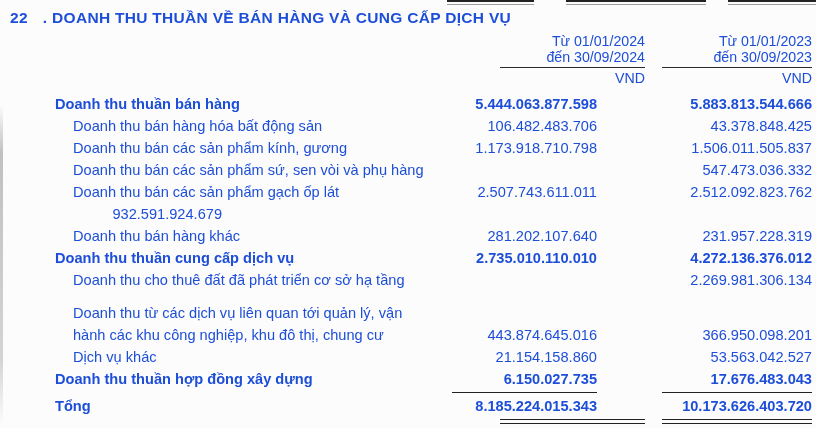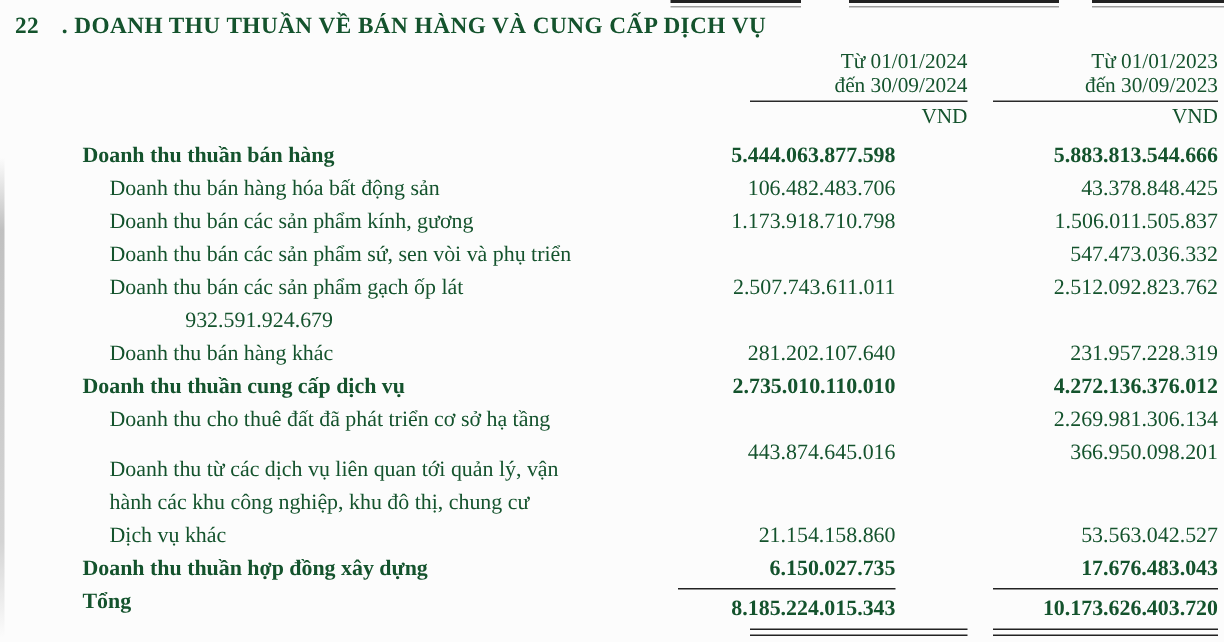--- a/index.html
+++ b/index.html
@@ -2,22 +2,22 @@
 <html><head>
 <meta charset="utf-8">
 <style>
   html, body { margin: 0; padding: 0; background: #e8e8e8; }
   .page {
     position: relative;
     width: 816px;
     height: 428px;
     background: #fcfcfc;
     overflow: hidden;
-    font-family: Liberation Serif, serif;
-    color: #14532d;
+    font-family: Liberation Sans, sans-serif;
+    color: #1d4ed8;
   }
   
   .top-artifact {
     position: absolute;
     top: 0;
     height: 2px;
     border-top: 2.4px solid #222;
     border-bottom: 1.2px solid #9d9d9d;
   }
   .ta1 { left: 447px; width: 87px; }
@@ -42,21 +42,21 @@
     font-size: 15.5px;
     font-weight: bold;
     letter-spacing: 0.3px;
     white-space: nowrap;
   }
   .title-text { margin-left: 15px; }
 
   .tbl { margin-top: 7px; }
   .hdr-row, .row, .dbl-row {
     display: flex;
-    align-items: flex-start;
+    align-items: flex-end;
     padding-left: 55px;
     padding-right: 4px;
   }
   .label { flex: 1 1 auto; min-width: 0; }
   .num   { flex: 0 0 auto; text-align: right; }
   .c1 { width: 145px; }
   .c2 { width: 150px; margin-left: 17px; }
 
   .hdr-row { font-size: 14.2px; line-height: 15.6px; }
   .hdates { border-bottom: 1.5px solid #2a2a2a; padding-bottom: 2px; }
@@ -129,21 +129,21 @@
         <div class="num c2">43.378.848.425</div>
       </div>
 
       <div class="row indent">
         <div class="label">Doanh thu bán các sản phẩm kính, gương</div>
         <div class="num c1">1.173.918.710.798</div>
         <div class="num c2">1.506.011.505.837</div>
       </div>
 
       <div class="row indent">
-        <div class="label">Doanh thu bán các sản phẩm sứ, sen vòi và phụ triển</div>
+        <div class="label">Doanh thu bán các sản phẩm sứ, sen vòi và phụ hàng</div>
         <div class="num c1">547.473.036.332</div>
       </div>
 
       <div class="row indent">
         <div class="label">Doanh thu bán các sản phẩm gạch ốp lát</div>
         <div class="num c1">2.507.743.611.011</div>
         <div class="num c2">2.512.092.823.762</div>
       </div>
 
       <div class="row indent">

